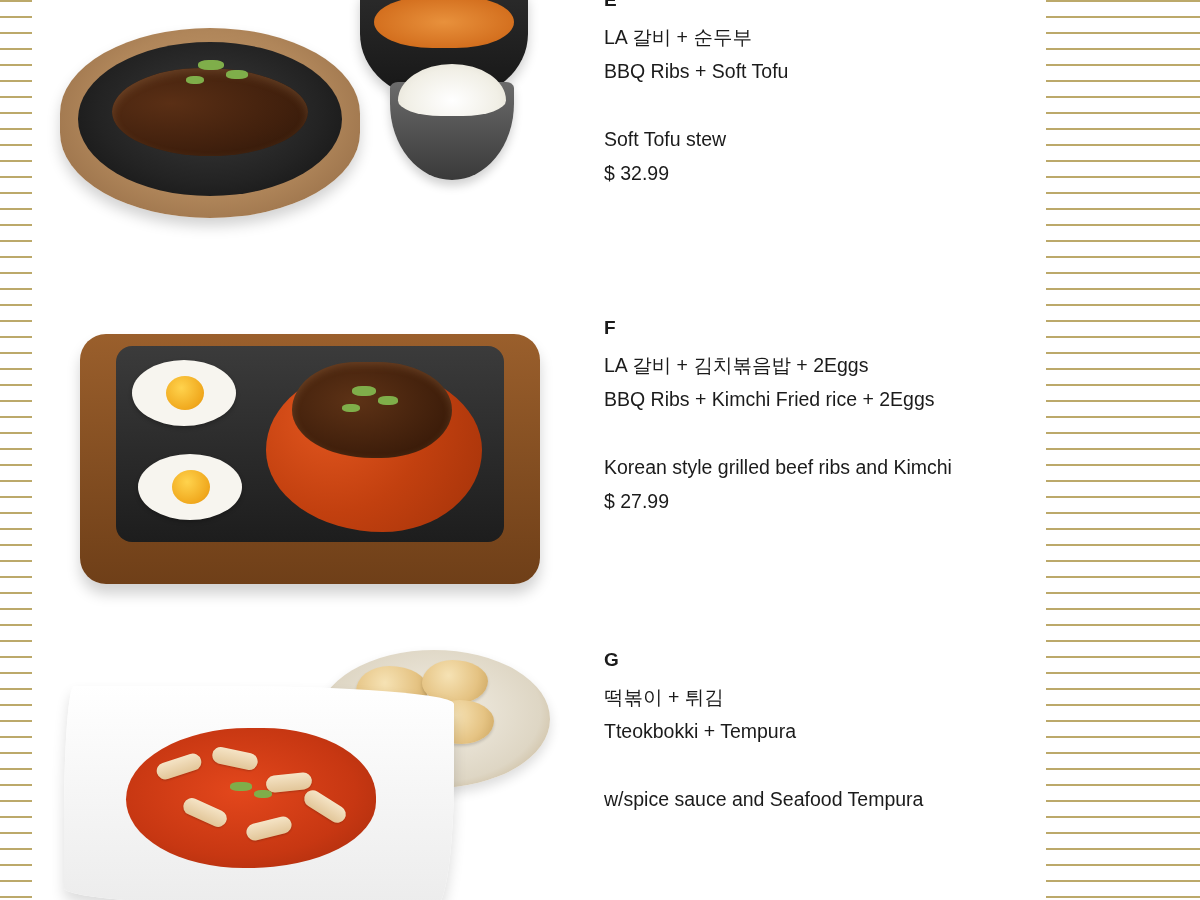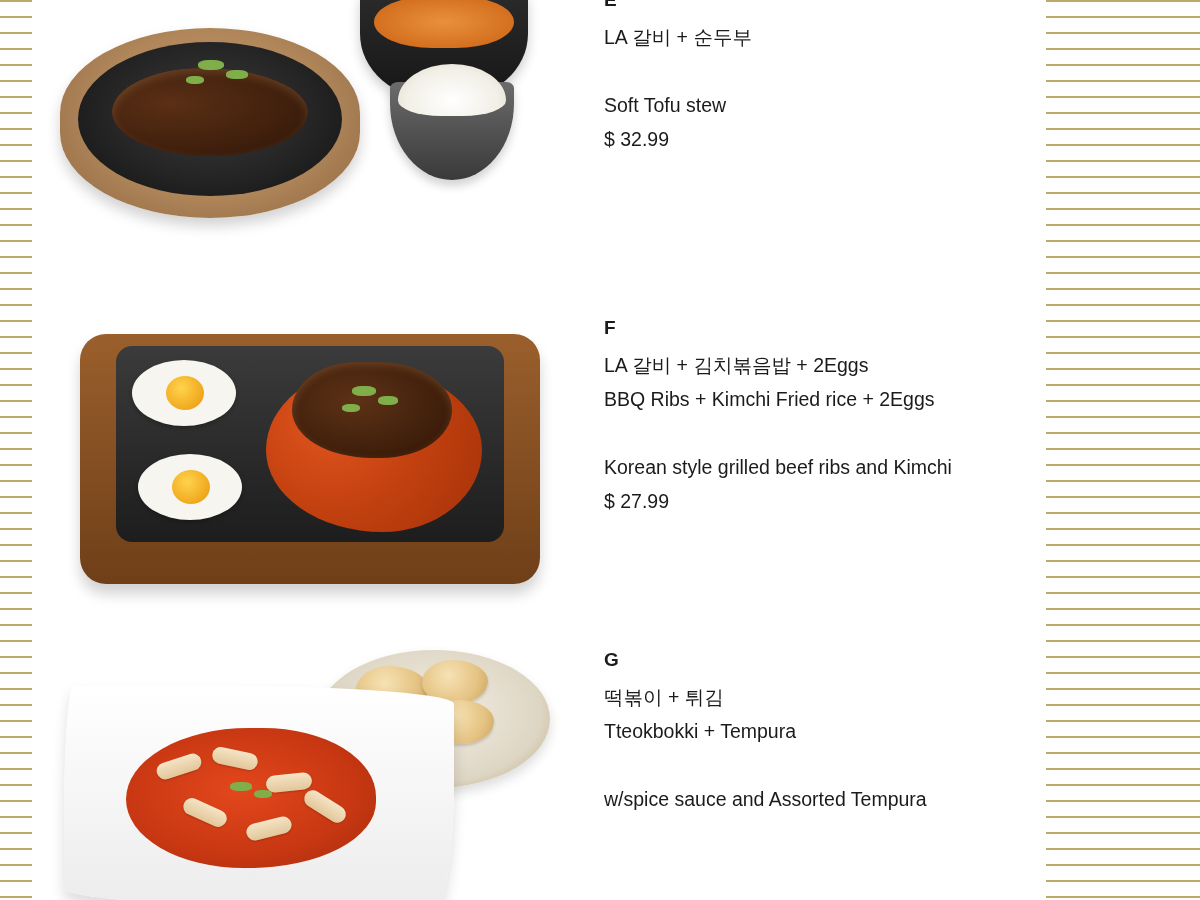--- a/index.html
+++ b/index.html
@@ -309,20 +309,21 @@
             </div>
           </div>
           <div class="rice-bowl">
             <div class="rice-mound"></div>
           </div>
         </div>
       </div>
       <div class="item-text">
         <div class="item-letter">E</div>
         <div class="item-name-ko">LA 갈비 + 순두부</div>
+        <div class="item-name-en">BBQ Ribs + Soft Tofu</div>
         <div class="item-desc">
           <div>Soft Tofu stew</div>
         </div>
         <div class="item-price">$ 32.99</div>
       </div>
     </div>
 
     <div class="menu-item" style="top:318px;">
       <div class="item-photo">
         <div class="photo-canvas" style="height:280px;">
@@ -376,19 +377,19 @@
               <div class="garnish" style="left:128px; top:62px; width:18px; height:8px;"></div>
             </div>
           </div>
         </div>
       </div>
       <div class="item-text">
         <div class="item-letter">G</div>
         <div class="item-name-ko">떡볶이 + 튀김</div>
         <div class="item-name-en">Tteokbokki + Tempura</div>
         <div class="item-desc">
-          <div>w/spice sauce and Assorted Tempura</div>
+          <div>w/spice sauce and Seafood Tempura</div>
         </div>
       </div>
     </div>
 
   </div>
 </div>
 
 </body></html>

